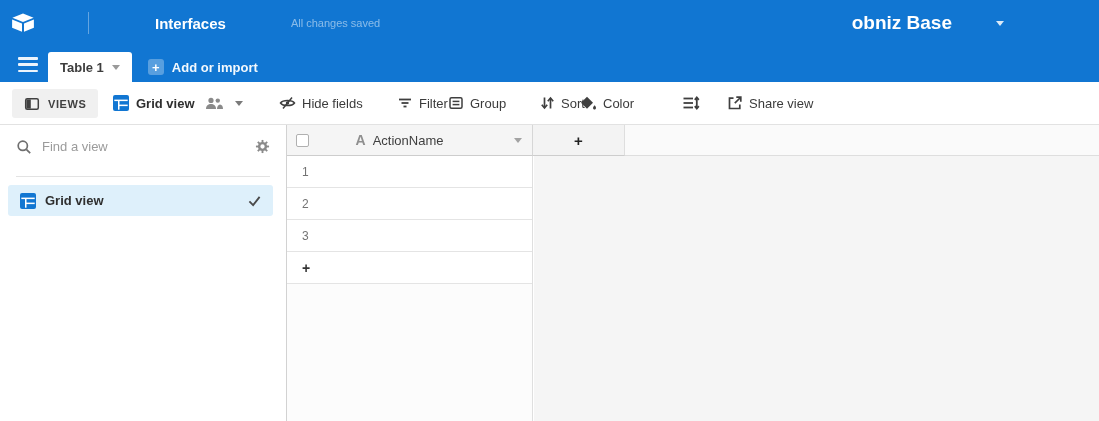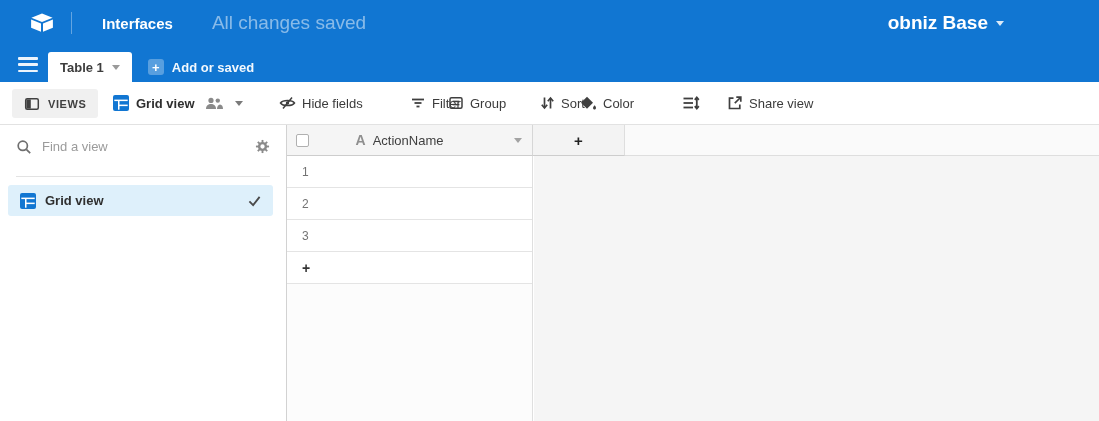--- a/index.html
+++ b/index.html
@@ -1,24 +1,24 @@
 <!DOCTYPE html>
 <html><head>
 <meta charset="utf-8">
 <style>
   * { margin:0; padding:0; box-sizing:border-box; }
   html,body { width:1099px; height:421px; overflow:hidden;
     font-family:"Liberation Sans", sans-serif; background:#fff; }
 
   
-  .topbar { height:46px; background:#1176d2; display:flex; align-items:center; padding-left:30px; }
+  .topbar { height:46px; background:#1176d2; display:flex; align-items:center; padding-left:11px;gap:36px; }
   .logo { width:24px; height:21px; display:flex; }
   .topbar-divider { width:1px; height:22px; background:rgba(255,255,255,0.35); margin-left:17px; }
   .nav-interfaces { color:#fff; font-size:15px; font-weight:700; margin-left:30px; }
-  .save-status { color:rgba(255,255,255,0.5); font-size:19px; margin-left:39px; }
+  .save-status { color:rgba(255,255,255,0.5); font-size:11px; margin-left:29px; }
   .base-name { color:#fff; font-size:19px; font-weight:700; margin-left:auto; }
   .caret { width:0; height:0; border-left:4px solid transparent; border-right:4px solid transparent; border-top:5px solid #9a9a9a; display:inline-block; }
   .base-caret { border-top-color:rgba(255,255,255,0.85); margin:0 95px 0 8px; }
 
   
   .tabbar { height:36px; background:#1176d2; display:flex; align-items:flex-end; padding-left:18px; }
   .hamburger { width:20px; height:15px; display:flex; flex-direction:column; justify-content:space-between; margin:0 0 10px 0; cursor:pointer; }
   .hamburger span { height:2.5px; background:rgba(255,255,255,0.92); border-radius:1px; }
   .table-tab { margin-left:10px; height:30px; background:#fff; border-radius:3px 3px 0 0; display:flex; align-items:center; gap:8px; padding:0 12px;justify-content:flex-end; }
   .table-tab-label { font-size:13px; font-weight:600; color:#3d3d3d; }
@@ -27,21 +27,21 @@
   .add-import-label { color:rgba(255,255,255,0.95); font-size:13px; font-weight:600; }
 
   
   .toolbar { height:43px; background:#fff; border-bottom:1px solid #e2e2e2; position:relative; }
   .tb { position:absolute; top:0; height:42px; display:flex; align-items:center; gap:6px; cursor:pointer; }
   .tb-label { font-size:13px; color:#3b3b3b; white-space:nowrap; }
   .views-btn { left:12px; background:#f0f0f0; border-radius:3px; height:29px; top:7px; padding:12px 12px; gap:8px; }
   .views-label { font-size:11px; font-weight:600; letter-spacing:0.6px; color:#404040; }
   .gridview-cluster { left:113px; gap:7px; }
   .gridview-label { font-size:13px; font-weight:700; color:#2f2f2f; }
-  .tb-hidefields { left:279px; } .tb-filter { left:410px; } .tb-group { left:448px; }
+  .tb-hidefields { left:279px; } .tb-filter { left:397px; } .tb-group { left:448px; }
   .tb-sort { left:540px; } .tb-color { left:580px; } .tb-rowheight { left:682px; } .tb-share { left:727px; }
 
   
   .content { display:flex; height:296px; }
   .sidebar { width:287px; border-right:1px solid #d2d2d2; background:#fff; padding-top:14px; }
   .search-row { display:flex; align-items:flex-start; height:28px; padding:0 16px; gap:10px; }
   .search-input { border:none; outline:none; flex:1; font-size:13px; color:#444;
     font-family:"Liberation Sans", sans-serif; }
   .search-input::placeholder { color:#9b9b9b; }
   .sidebar-divider { height:1px; background:#e3e3e3; margin:9px 16px 0 16px; }
@@ -89,21 +89,21 @@
       <span></span>
       <span></span>
       <span></span>
     </span>
   <div class="table-tab">
     <span class="table-tab-label">Table 1</span>
     <span class="caret"></span>
   </div>
   <div class="add-import">
     <span class="plus-box">+</span>
-    <span class="add-import-label">Add or saved</span>
+    <span class="add-import-label">Add or import</span>
   </div>
 </div>
 
 <div class="toolbar">
   <div class="tb views-btn">
     <span>
       <svg width="16" height="16" viewBox="0 0 16 16">
           <rect x="1.7" y="2.7" width="12.6" height="10.6" rx="1.5" fill="none" stroke="#404040" stroke-width="1.5"></rect>
           <rect x="2.4" y="3.4" width="4.4" height="9.2" fill="#404040"></rect>
         </svg>

